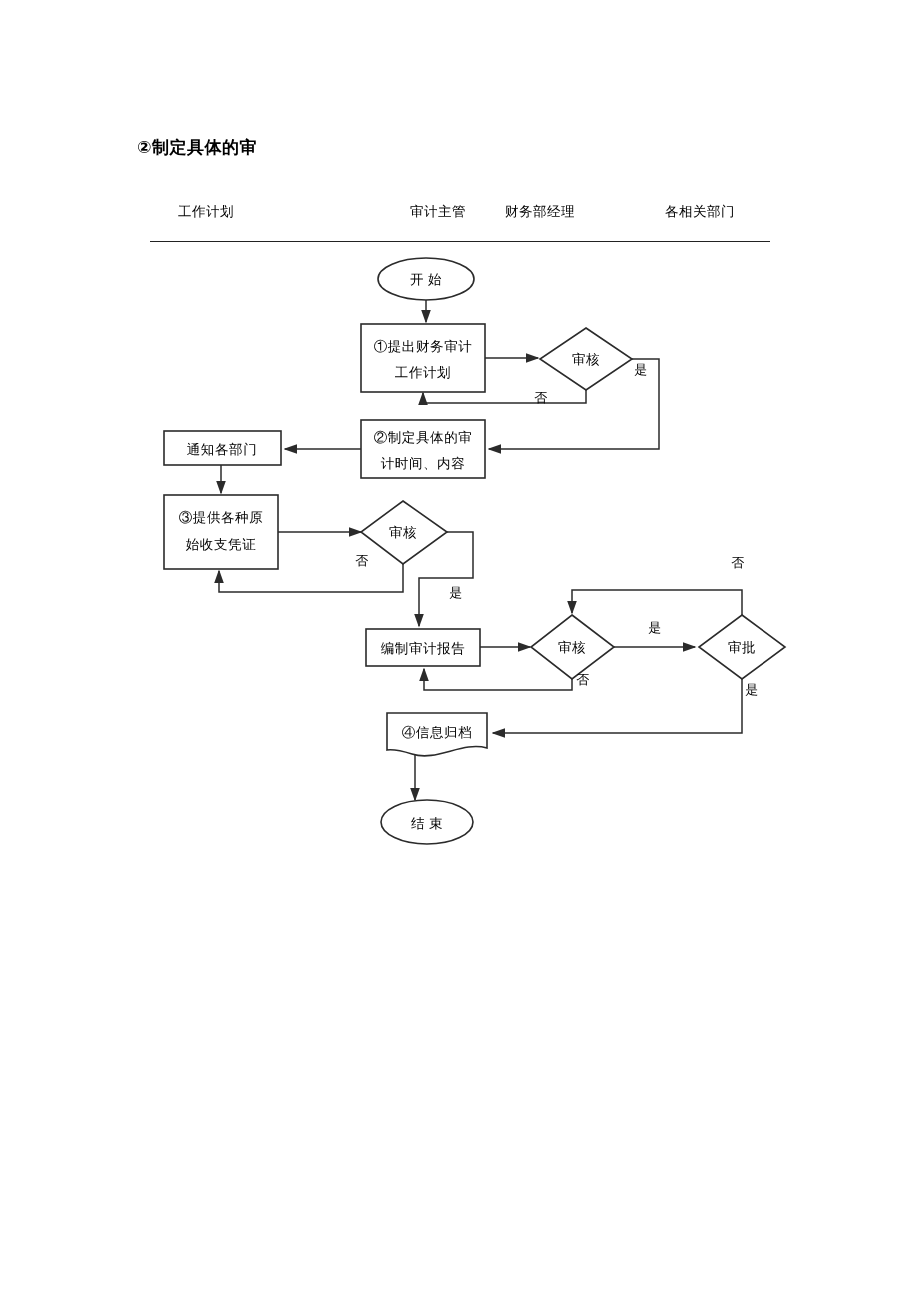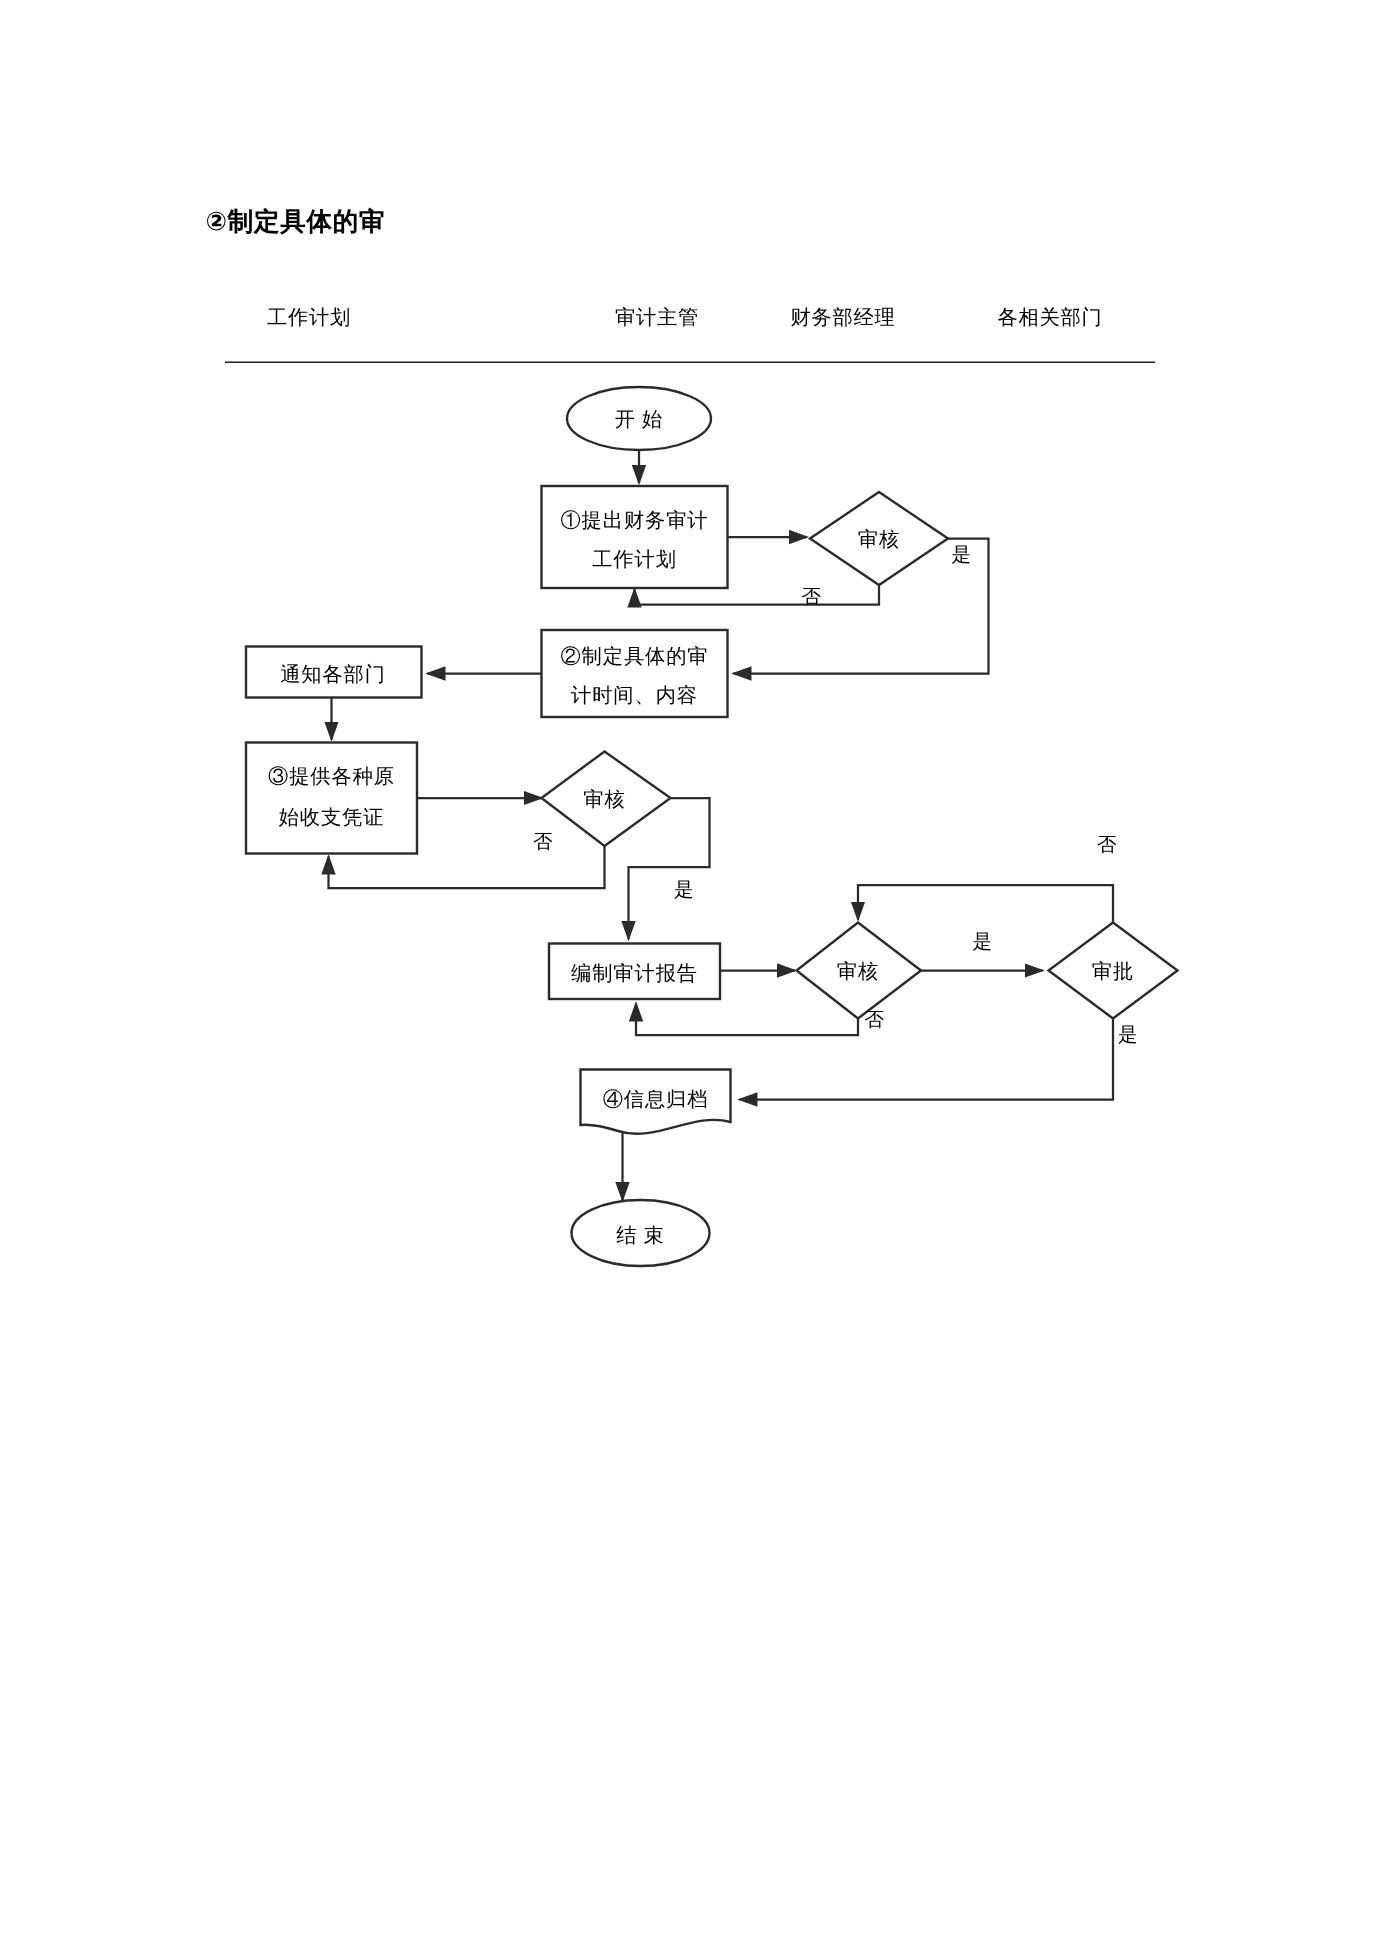--- a/index.html
+++ b/index.html
@@ -75,21 +75,21 @@
 </style>
 </head>
 <body>
 
 <div id="page">
 
   <div id="doc-title">②制定具体的审</div>
 
   <div class="lane-label" style="left:178px; top:203px;">工作计划</div>
   <div class="lane-label" style="left:390px; top:203px;margin-left:20px;">审计主管</div>
-  <div class="lane-label" style="left:527px; top:203px;">财务部经理</div>
+  <div class="lane-label" style="left:505px; top:203px;">财务部经理</div>
   <div class="lane-label" style="left:665px; top:203px;">各相关部门</div>
 
   <div id="header-rule"></div>
 
   <svg id="flow-svg" width="920" height="1302" viewBox="0 0 920 1302">
     <defs>
       <marker id="arrow" markerWidth="9" markerHeight="9" refX="8" refY="3.2" orient="auto" markerUnits="strokeWidth">
         <path d="M0,0 L9,3.2 L0,6.4 z" fill="#2b2b2b"></path>
       </marker>
     </defs>

